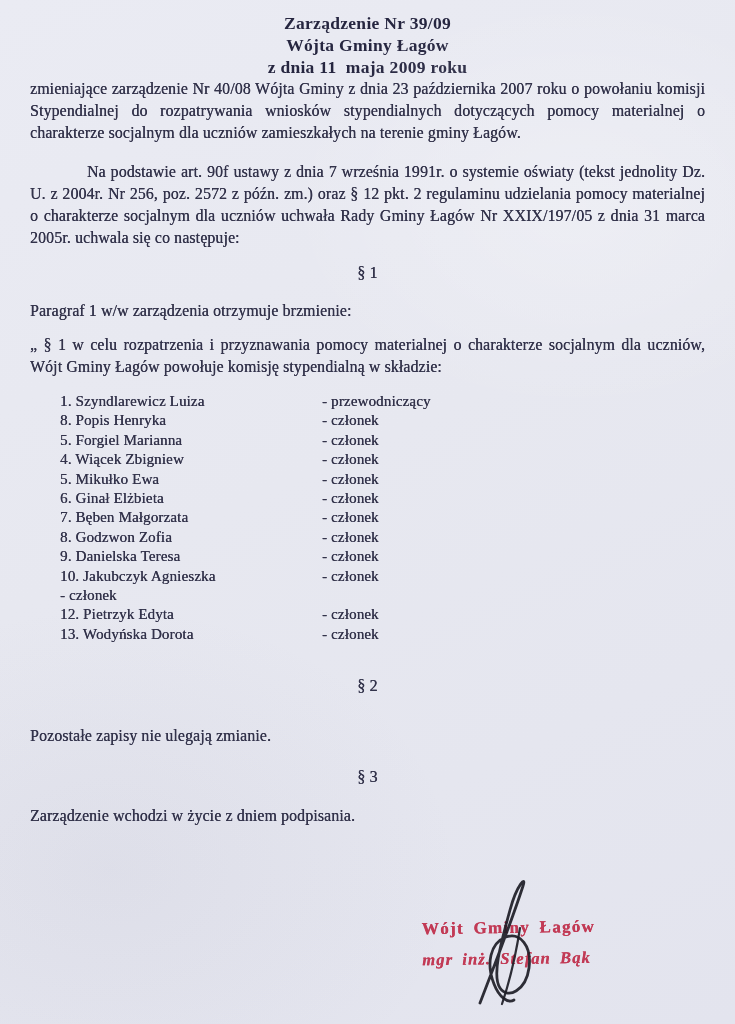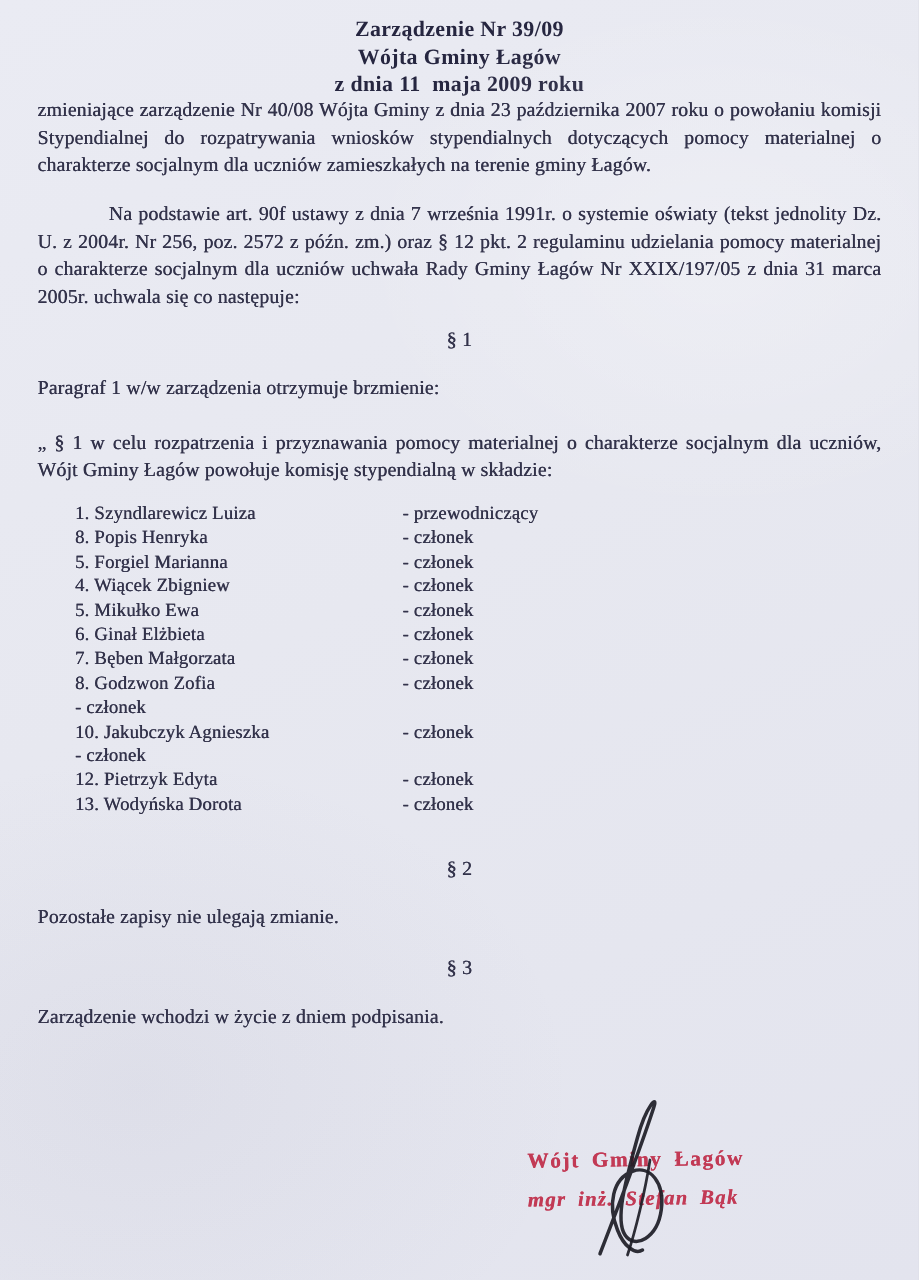--- a/index.html
+++ b/index.html
@@ -48,33 +48,33 @@
   .par-intro  { }
   .par-legal  { margin-top: 17px; text-indent: 57px; }
   .sec-mark {
     text-align: center;
     font-size: 16px;
     line-height: 20px;
     text-shadow: 0.25px 0 0 currentColor;
   }
   .sec1-mark { margin-top: 14px; }
   .sec1-lead { margin-top: 17px; }
-  .sec1-quote{ margin-top: 22px; }
+  .sec1-quote{ margin-top: 12px; }
   .committee {
     margin: 14px 0 0 30px;
     font-size: 15px;
     line-height: 19.4px;
     text-shadow: 0.25px 0 0 currentColor;
   }
   .committee .row {
     display: grid;
     grid-template-columns: 262px 1fr;
   }
   .sec2-mark { margin-top: 32px; }
-  .sec2-text { margin-top: 17px; }
+  .sec2-text { margin-top: 29px; }
   .sec3-mark { margin-top: 20px; }
   .sec3-text { margin-top: 18px; }
   .stamp {
     position: absolute;
     left: 422px;
     top: 918px;
     color: #c23a55;
     transform: rotate(-0.8deg);
     text-shadow: 0.3px 0 0 currentColor;
   }
@@ -157,20 +157,21 @@
       </div>
       <div class="row">
         <span>7. Bęben Małgorzata</span>
         <span>- członek</span>
       </div>
       <div class="row">
         <span>8. Godzwon Zofia</span>
         <span>- członek</span>
       </div>
       <div class="row">
+        <span>9. Danielska Teresa</span>
         <span>- członek</span>
       </div>
       <div class="row">
         <span>10. Jakubczyk Agnieszka</span>
         <span>- członek</span>
       </div>
       <div class="row">
         <span>- członek</span>
       </div>
       <div class="row">

